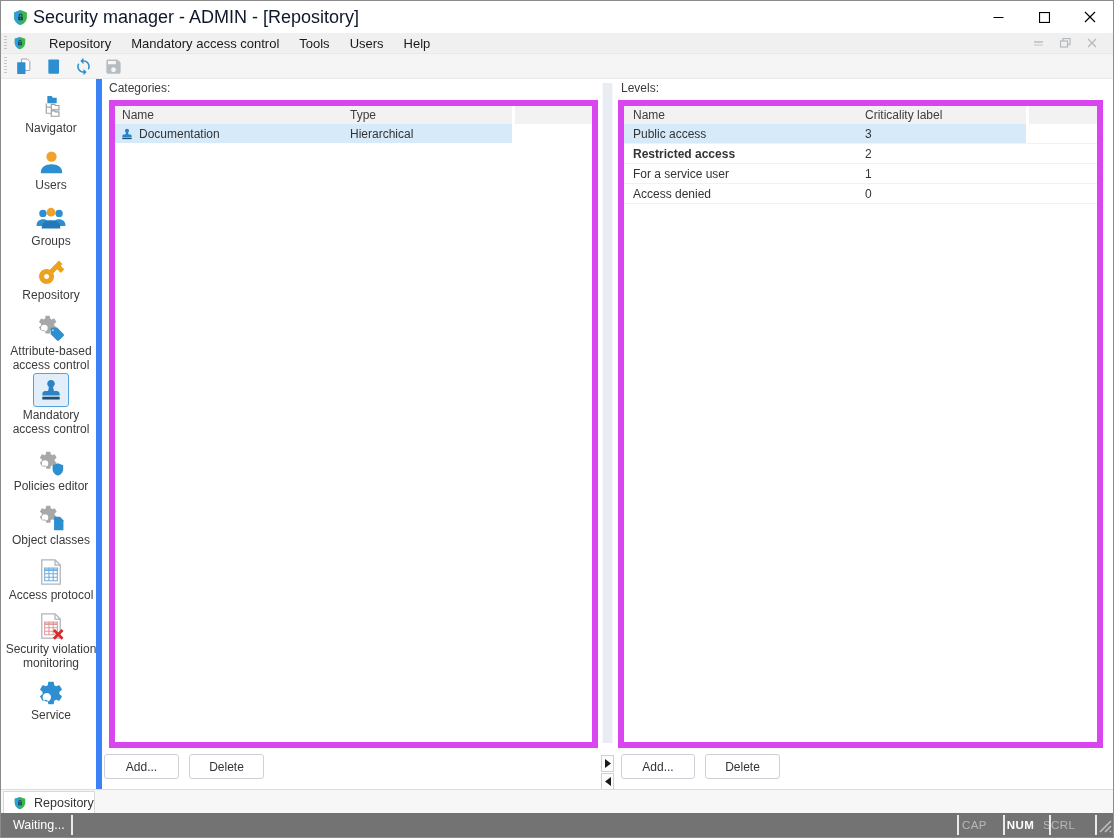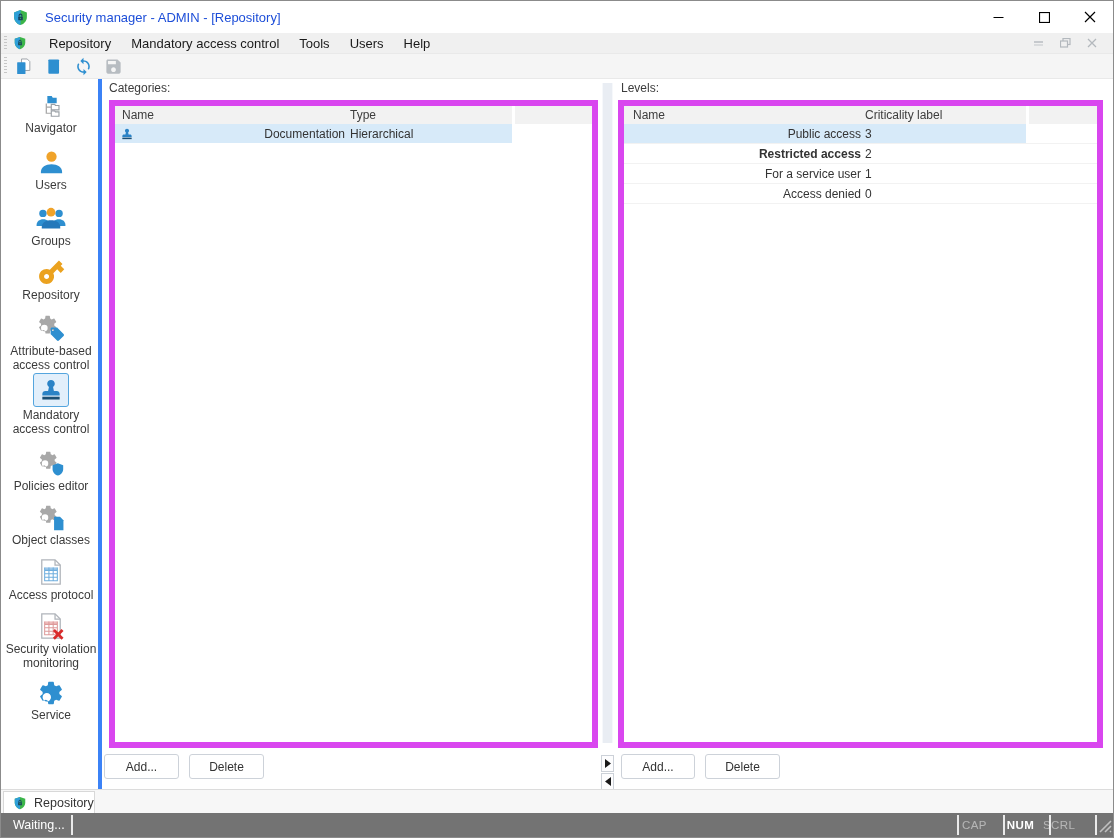--- a/index.html
+++ b/index.html
@@ -5,52 +5,52 @@
   html,body{margin:0;padding:0;background:#ffffff;}
   *{box-sizing:border-box;}
   .window{
     position:relative;width:1114px;height:838px;background:#fff;
     border:1px solid #8b8b8b;overflow:hidden;
     font-family:"Liberation Sans",sans-serif;color:#333;
   }
   
   .titlebar{position:absolute;top:0;left:0;right:0;height:32px;background:#fff;display:flex;align-items:center;}
   .titlebar .app-icon{margin-left:11px;width:17px;height:17px;flex:0 0 auto;}
-  .titlebar .title{margin-left:16px;font-size:13px;color:#1d4ed8;}
+  .titlebar .title{margin-left:4px;font-size:18px;color:#0f172a;}
   .title-controls{margin-left:auto;display:flex;height:100%;}
   .tc-btn{width:46px;height:100%;display:flex;align-items:center;justify-content:center;}
   
   .menubar{position:absolute;top:32px;left:0;right:0;height:20px;background:#f0f0f0;display:flex;align-items:center;font-size:13px;color:#1a1a1a;}
   .gripper{width:3px;height:14px;margin-left:3px;background:repeating-linear-gradient(to bottom,#c6c6c6 0 1px,transparent 1px 3px);}
   .menubar .app-icon{width:14px;height:14px;margin-left:6px;}
   .menu-item{padding:0 10px;height:100%;display:flex;align-items:center;}
   .mdi-controls{margin-left:auto;margin-right:16px;display:flex;gap:16px;align-items:center;}
   
   .toolbar{position:absolute;top:52px;left:0;right:0;height:26px;background:#f5f5f5;border-top:1px solid #e9e9e9;border-bottom:1px solid #e9e9e9;display:flex;align-items:center;}
   .toolbar .gripper{height:18px;}
   .tool-btn{width:28px;height:24px;display:flex;align-items:center;justify-content:center;margin-left:2px;}
   .tool-btn svg{width:19px;height:19px;}
   
   .content{position:absolute;top:78px;left:0;right:0;bottom:48px;background:#fff;}
   
-  .sidebar{position:absolute;left:0;top:0;bottom:0;width:101px;background:#fff;border-right:4px solid #3b82f6;}
+  .sidebar{position:absolute;left:0;top:0;bottom:0;width:101px;background:#fff;border-right:6px solid #3b82f6;}
   .nav-item{position:absolute;left:2px;width:96px;text-align:center;cursor:default;}
   .nav-item svg{display:block;margin:0 auto;}
   .nav-label{margin-top:2px;font-size:12px;line-height:13.5px;color:#3b3b3b;}
   .icon-box{width:36px;height:34px;margin:0 auto;border:1px solid #54a5de;background:#e2effb;border-radius:3px;display:flex;align-items:center;justify-content:center;}
   
   .panel-label{position:absolute;font-size:12px;color:#3c3c3c;}
   
   .tbl{position:absolute;border:6px solid #d946ef;background:#fff;overflow:hidden;}
   .tbl-head{display:flex;height:18px;background:#fff;border-bottom:1px solid #ededed;font-size:12px;color:#3d3d3d;}
   .th-group{background:#f2f2f2;display:flex;align-items:center;height:18px;}
   .th-gap{width:3px;background:#fff;height:18px;}
   .th-fill{flex:1;background:#f2f2f2;height:18px;}
   .th-cell{display:flex;align-items:center;height:18px;}
-  .row{display:flex;align-items:center;font-size:12px;color:#333;text-align:right;}
+  .row{display:flex;align-items:center;font-size:12px;color:#333;}
   .cat-row{height:19px;}
   .lvl-row{height:20px;border-bottom:1px solid #f2f2f2;}
   .cat-row.selected{background:linear-gradient(to right,#d7eaf9 0 397px,transparent 397px);}
   .lvl-row.selected{background:linear-gradient(to right,#d7eaf9 0 402px,transparent 402px);}
   .c-icon{width:24px;display:flex;justify-content:center;flex:0 0 auto;}
   
   .btn{position:absolute;height:25px;background:#fff;border:1px solid #cdd2d9;border-radius:3px;font-size:12px;color:#333;display:flex;align-items:center;justify-content:center;font-family:"Liberation Sans",sans-serif;padding:0;}
   
   .splitter{position:absolute;left:597px;top:0;bottom:0;width:20px;background:#fff;}
   .split-strip{position:absolute;left:4px;top:4px;bottom:46px;width:11px;background:#e9edf3;border-left:1px solid #f6f8fb;border-right:1px solid #f6f8fb;}

